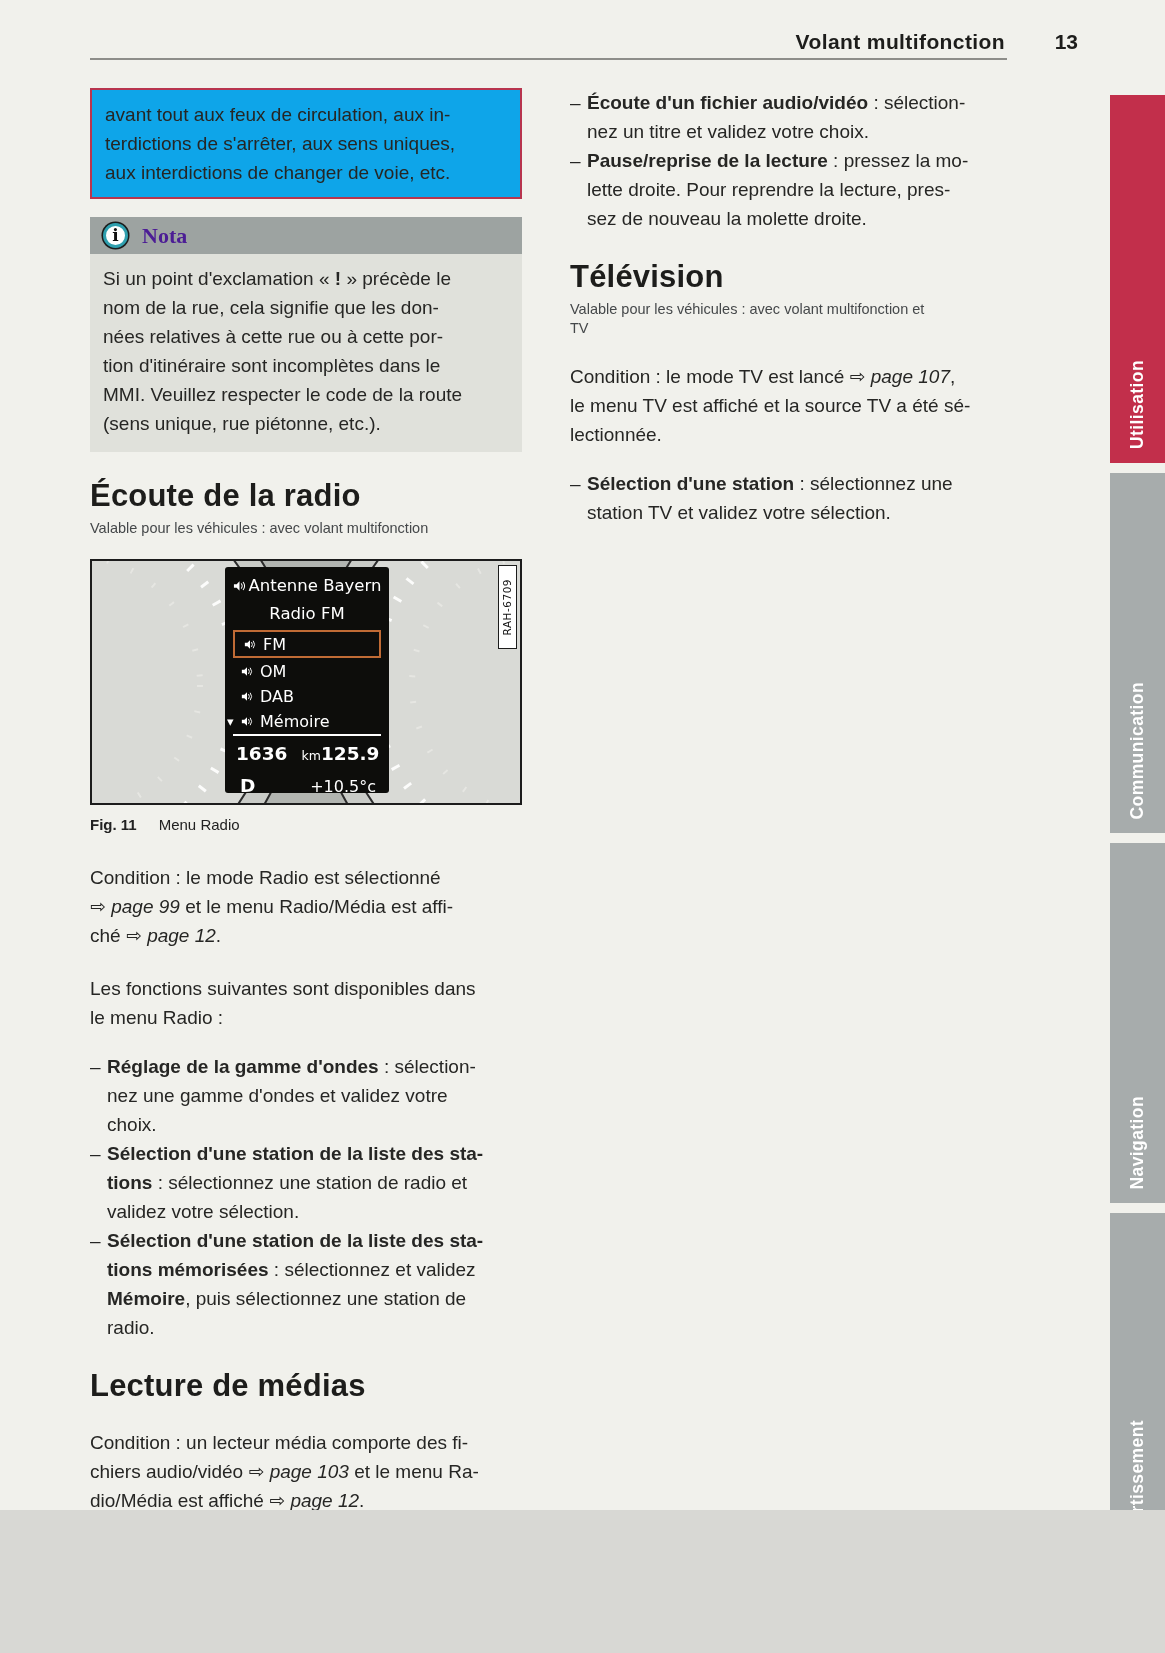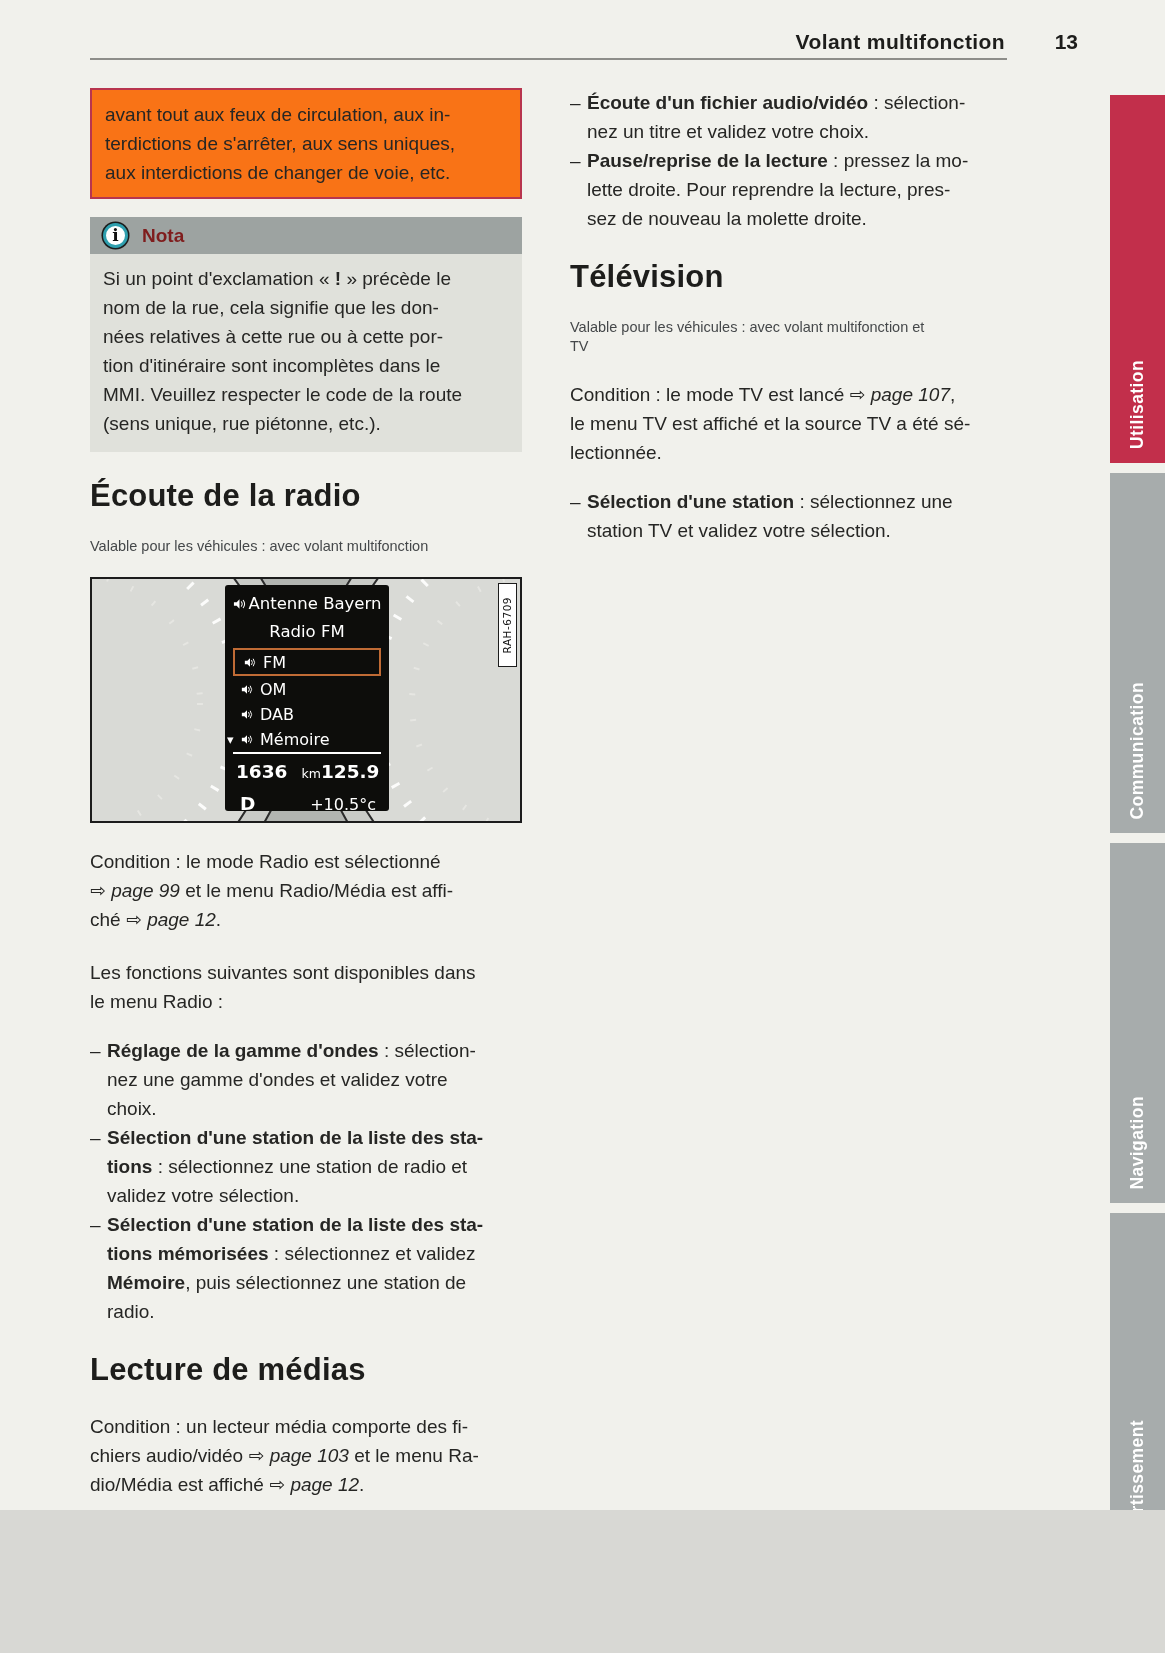--- a/index.html
+++ b/index.html
@@ -17,33 +17,33 @@
     text-align:right; font-size:21px; font-weight:700; color:#1d1d1b; }
   .hdr-rule { position:absolute; top:58px; left:90px; width:917px; height:2px; background:#8e8e8a; }
 
   
   .col { position:absolute; width:432px; font-size:19px; line-height:29px; }
   .col-left  { left:90px;  top:88px; }
   .col-right { left:570px; top:88px; }
   .pre { white-space:pre-line; }
 
   
-  .warning-box { border:2px solid #b8354e; background:#f97316; padding:10px 13px; }
+  .warning-box { border:2px solid #b8354e; background:#0ea5e9; padding:10px 13px; }
   .nota { margin-top:18px; }
   .nota-head { background:#9da3a1; height:37px; display:flex; align-items:center; padding:0 13px; gap:14px; }
-  .nota-title { font-weight:700; font-size:19px; color:#7f1d1d; }
+  .nota-title { font-weight:700; font-size:22px; color:#4c1d95;font-family:Liberation Serif, serif; }
   .info-badge { width:25px; height:25px; border-radius:50%; background:#fff;
     border:3px solid #2f9fae; box-shadow:0 0 0 1.5px #1c1c1c;
     display:flex; align-items:center; justify-content:center;
     font-family:"DejaVu Serif",serif; font-weight:700; font-size:17px; color:#111; line-height:1; }
   .nota-body { background:#e0e1db; padding:10px 13px 14px 13px; }
 
   h1.sect { font-size:31px; line-height:36px; font-weight:700; color:#1d1d1b; letter-spacing:.2px; }
   .h1-left  { margin-top:26px; }
-  .subtitle { margin-top:23px; font-size:14.5px; line-height:19px; color:#45484a; }
+  .subtitle { margin-top:5px; font-size:14.5px; line-height:19px; color:#45484a; }
 
   
   .figure { position:relative; margin-top:21px; width:432px; height:246px;
     border:2px solid #1c1c1c; background:#5eead4; overflow:hidden; }
   .figure svg.cluster { position:absolute; top:0; left:0; }
   .ref-label { position:absolute; top:4px; right:3px; width:19px; height:84px;
     background:#fff; border:1px solid #1c1c1c;
     display:flex; align-items:center; justify-content:center; }
   .ref-label span { writing-mode:vertical-rl; transform:rotate(180deg);
     font-size:10.5px; letter-spacing:.5px; color:#111; font-family:"DejaVu Sans",sans-serif; }
@@ -188,20 +188,24 @@
             <span class="temp">+10.5°c</span>
           </div>
         </div>
       </div>
 
       <div class="ref-label">
         <span>RAH-6709</span>
       </div>
     </div>
 
+    <div class="caption">
+      <span class="fig-no">Fig. 11</span>
+      <span>Menu Radio</span>
+    </div>
 
     <div class="para pre"><span>Condition : le mode Radio est sélectionné
 ⇨ </span><span style="font-style: italic;">page 99</span><span> et le menu Radio/Média est affi-
 ché ⇨ </span><span style="font-style: italic;">page 12</span><span>.</span></div>
     <div class="para pre">Les fonctions suivantes sont disponibles dans
 le menu Radio :</div>
 
     <ul class="dash-list">
       <li class="dash-item pre"><span style="font-weight: 700; margin-top: 48px;">Réglage de la gamme d'ondes</span><span> : sélection-
 nez une gamme d'ondes et validez votre

